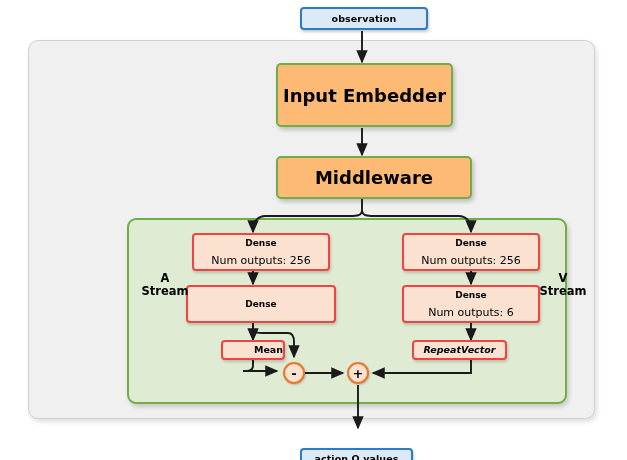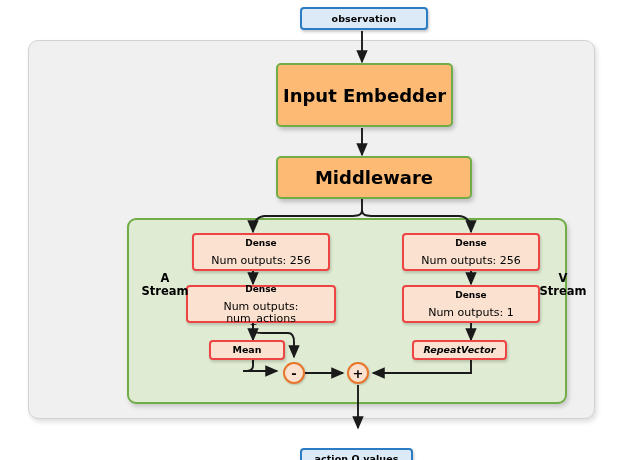--- a/index.html
+++ b/index.html
@@ -214,35 +214,34 @@
     <span>Middleware</span>
   </div>
 
   <div class="node orange-box" style="left:192px; top:233px; width:138px; height:38px;">
     <span class="line1">Dense</span>
     <span class="line2">Num outputs: 256</span>
   </div>
 
   <div class="node orange-box" style="left:186px; top:285px; width:150px; height:38px;">
     <span class="line1">Dense</span>
-    <span class="line2">Num outputs: num_actions</span>
-  </div>
-
-  <div class="node orange-box single" style="left:209px; top:340px; width:76px; height:20px;">
+  </div>
+
+  <div class="node orange-box single" style="left:221px; top:340px; width:64px; height:20px;align-items:flex-end;">
     <span class="line1">Mean</span>
   </div>
 
   <div class="node orange-box" style="left:402px; top:233px; width:138px; height:38px;">
     <span class="line1">Dense</span>
     <span class="line2">Num outputs: 256</span>
   </div>
 
   <div class="node orange-box" style="left:402px; top:285px; width:138px; height:38px;">
     <span class="line1">Dense</span>
-    <span class="line2">Num outputs: 1</span>
+    <span class="line2">Num outputs: 6</span>
   </div>
 
   <div class="node orange-box single" style="left:412px; top:340px; width:95px; height:20px;font-style:italic;">
     <span class="line1">RepeatVector</span>
   </div>
 
   <div class="op-circle" style="left:283px; top:362px;">
     <span>-</span>
   </div>
 

